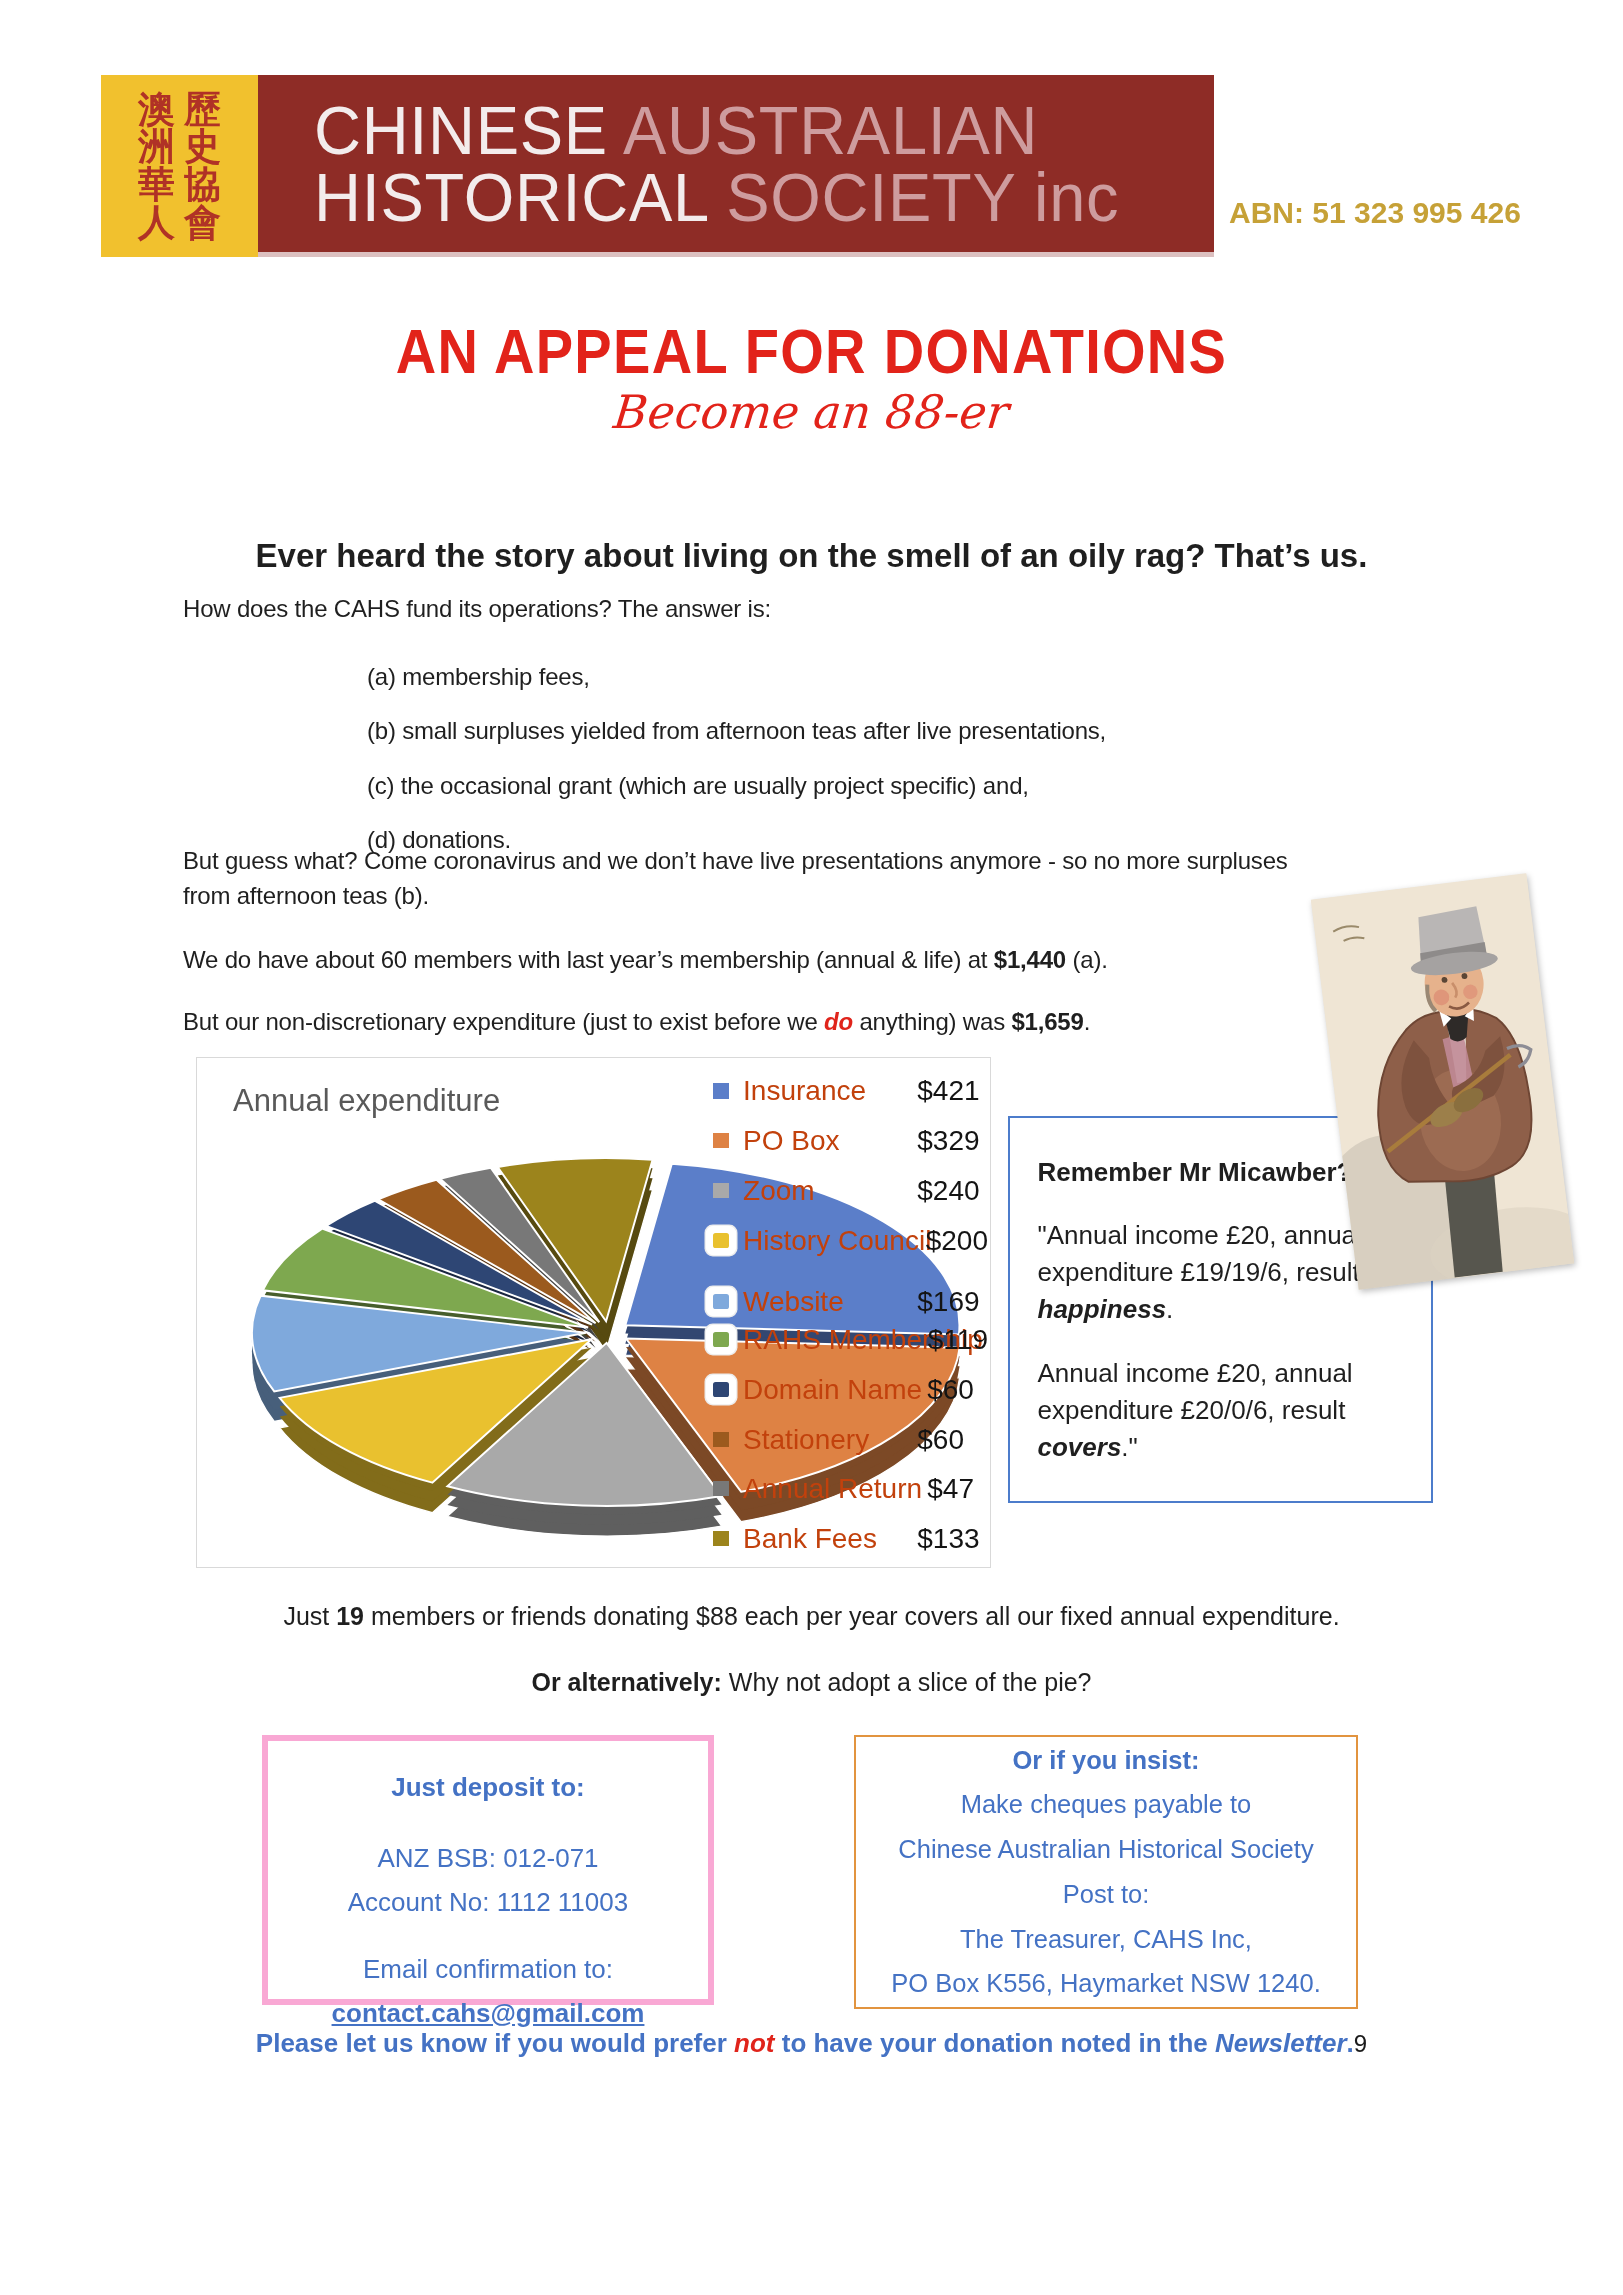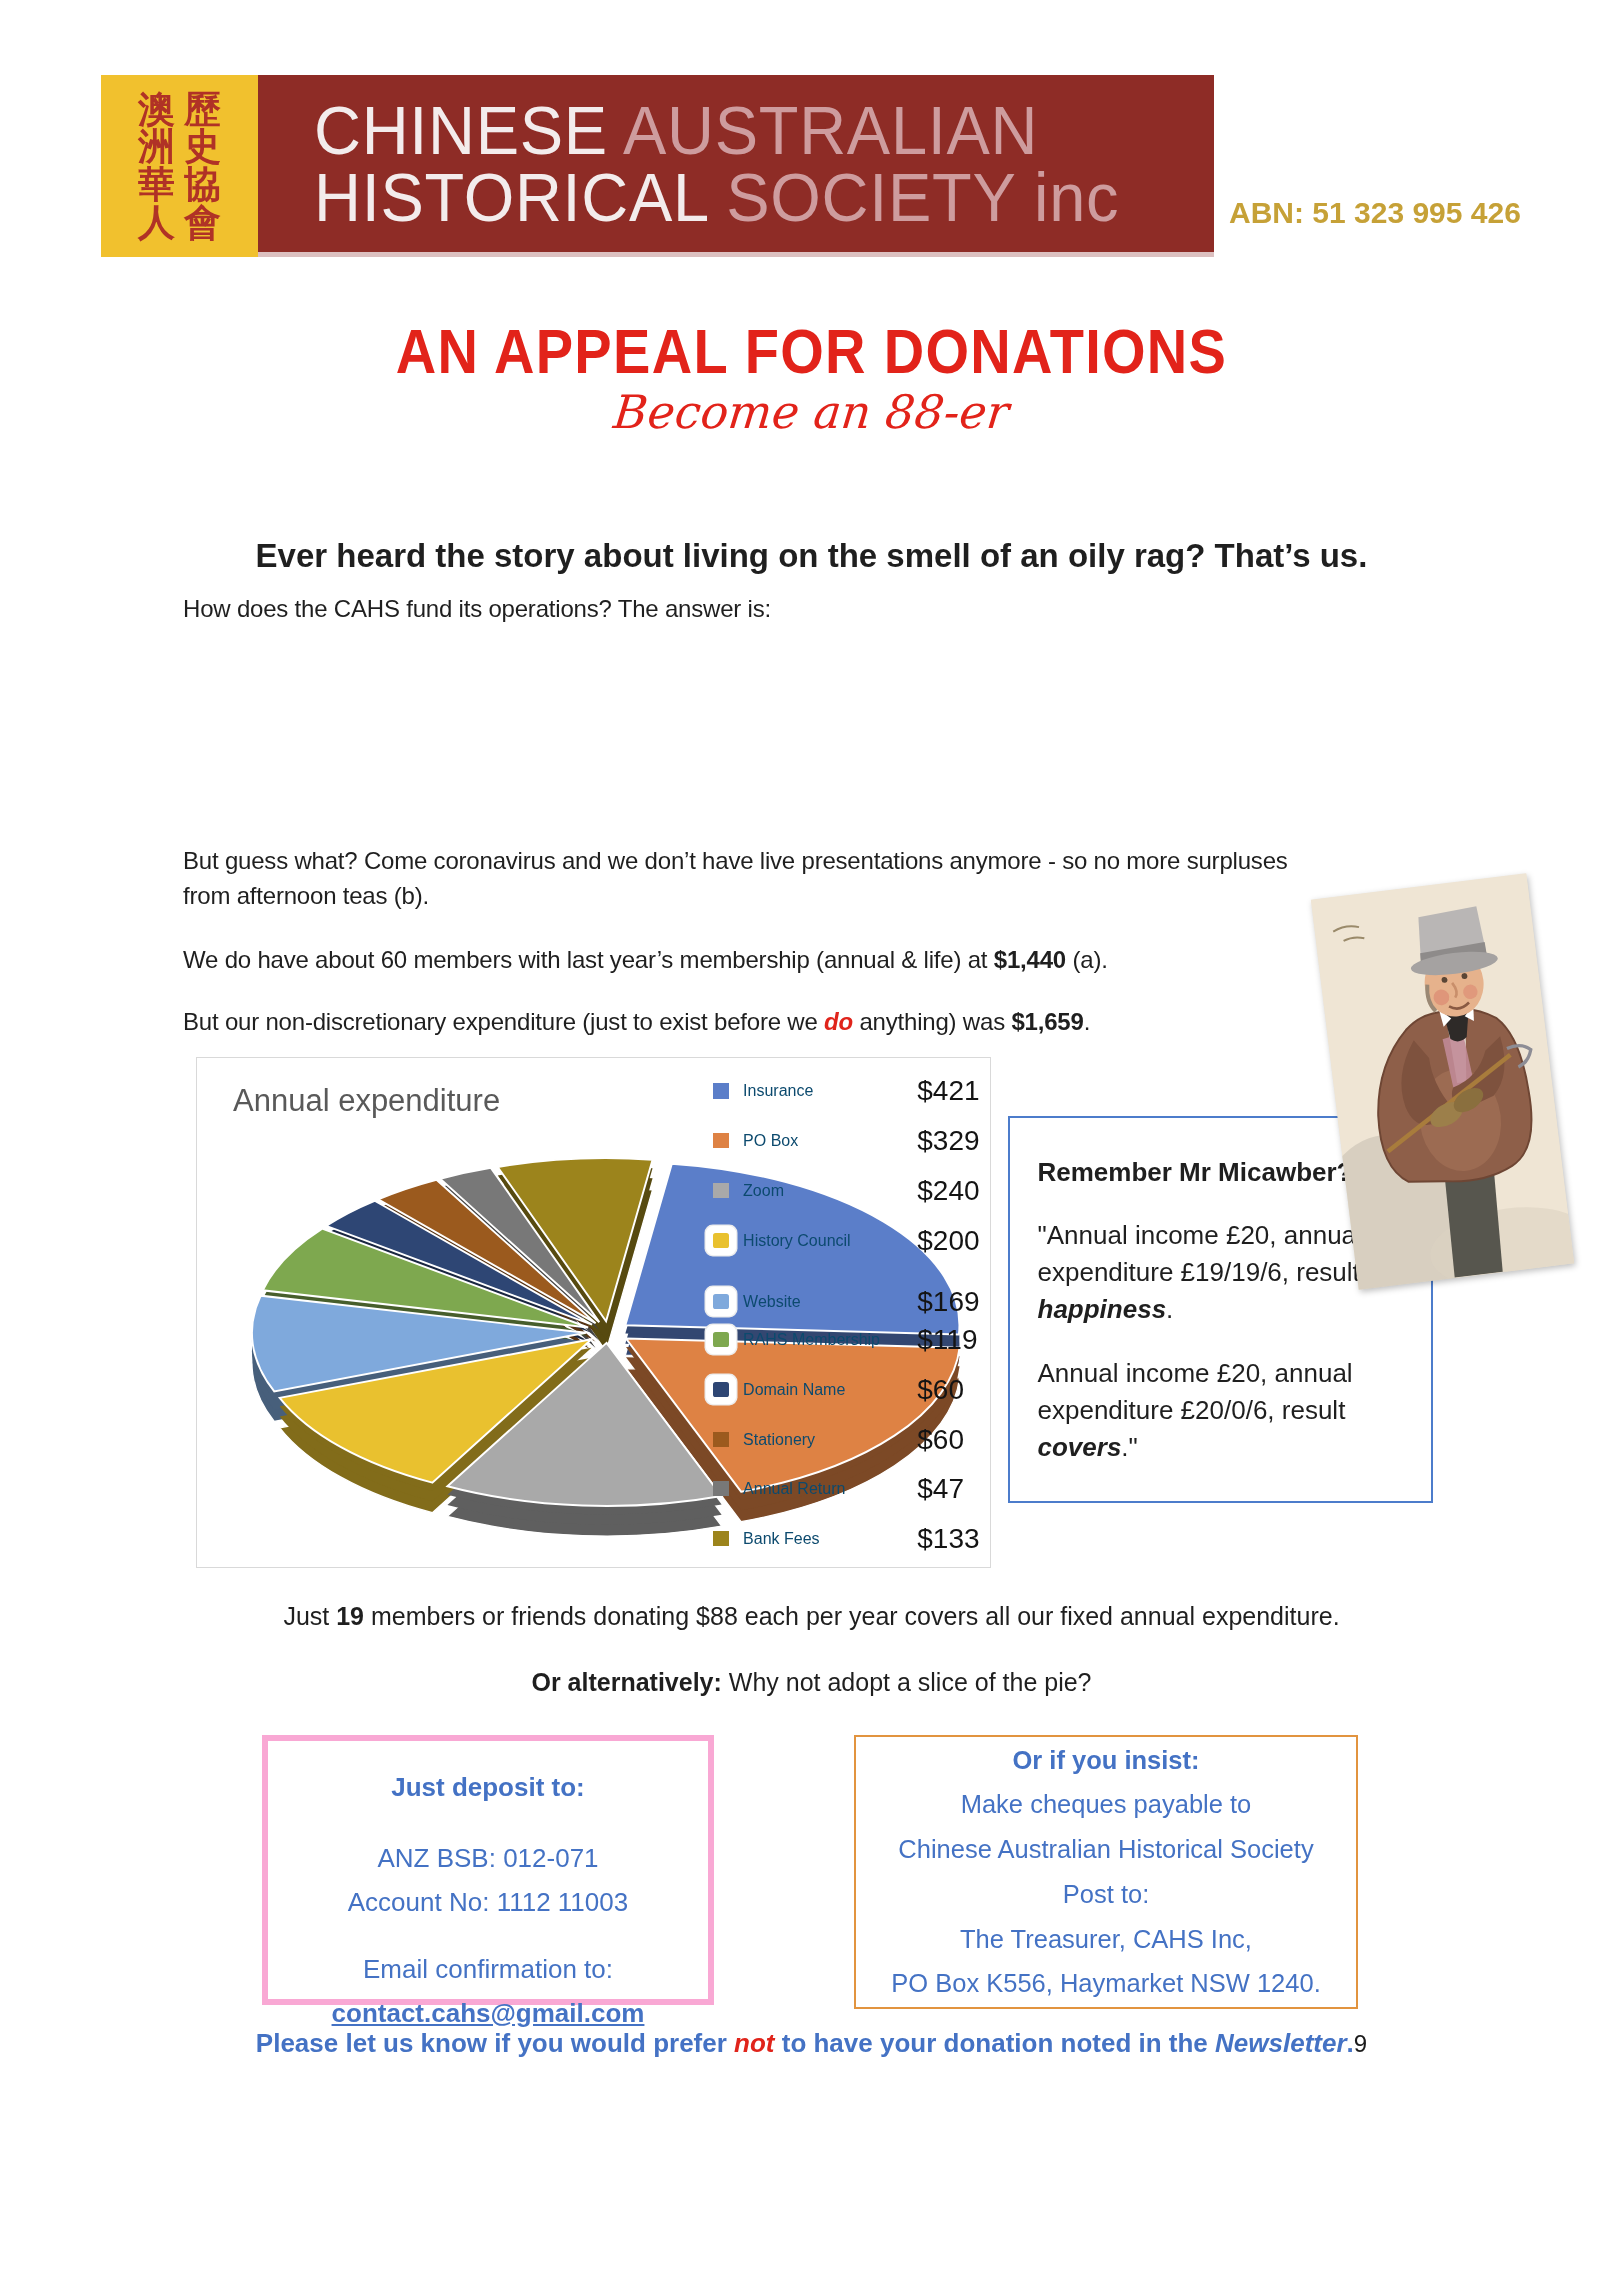--- a/index.html
+++ b/index.html
@@ -39,21 +39,21 @@
 
   
   .chart-box{left:196px;top:1057px;width:795px;height:511px;background:#ffffff;
              border:1.3px solid #D9D9D9;box-sizing:border-box;}
   .chart-title{position:absolute;left:36px;top:25px;font-size:31px;color:#595959;z-index:3;}
   #pie-svg{position:absolute;left:0;top:0;width:100%;height:100%;z-index:1;}
   .legend{position:absolute;left:0;top:0;width:100%;height:100%;z-index:2;}
   .legend-item{position:absolute;left:516px;display:flex;align-items:center;height:33px;width:275px;}
   .legend-marker{width:15.7px;height:15.7px;flex:0 0 15.7px;margin-right:14.4px;}
   .legend-item.boxed .legend-marker{box-shadow:0 0 0 7.2px #ffffff,0 0 0 8.5px #ececec;border-radius:2.6px;}
-  .legend-label{font-size:16px;color:#0c4a6e;min-width:169px;padding-right:5.2px;white-space:nowrap;}
+  .legend-label{font-size:28px;color:#c2410c;min-width:169px;padding-right:5.2px;white-space:nowrap;}
   .legend-value{font-size:28px;color:#141414;white-space:nowrap;}
 
   
   .micawber-box{left:1008px;top:1116px;width:425px;height:387px;border:2.6px solid #4C7CCB;
                 box-sizing:border-box;background:#ffffff;padding:39px 27.5px 0 27.5px;}
   .micawber-box .heading{font-weight:bold;font-size:26px;margin-bottom:29px;}
   .micawber-box p{font-size:26px;line-height:1.42;margin:0 0 27.5px 0;}
   .em-bi{font-weight:bold;font-style:italic;}
 
   
@@ -107,20 +107,26 @@
       <div class="banner-line"><span class="banner-white">HISTORICAL</span> <span class="banner-pink">SOCIETY inc</span></div>
     </div>
   </div>
   <div class="abs abn">ABN: 51 323 995 426</div>
 
   <div class="abs main-title">AN APPEAL FOR DONATIONS</div>
   <div class="abs sub-title">Become an 88-er</div>
 
   <div class="abs tagline">Ever heard the story about living on the smell of an oily rag? That’s us.</div>
   <div class="abs body-text question">How does the CAHS fund its operations? The answer is:</div>
+  <div class="abs body-text fund-list" id="funding-list">
+      <div class="fund-item">(a) membership fees,</div>
+      <div class="fund-item">(b) small surpluses yielded from afternoon teas after live presentations,</div>
+      <div class="fund-item">(c) the occasional grant (which are usually project specific) and,</div>
+      <div class="fund-item">(d) donations.</div>
+    </div>
   <div class="abs body-text para1">But guess what? Come coronavirus and we don’t have live presentations anymore - so no more surpluses from afternoon teas (b).</div>
   <div class="abs body-text para2"><span>We do have about 60 members with last year’s membership (annual &amp; life) at </span><span class="b">$1,440</span><span> (a).</span></div>
   <div class="abs body-text para3"><span>But our non-discretionary expenditure (just to exist before we </span><span class="do-red">do</span><span> anything) was </span><span class="b">$1,659</span><span>.</span></div>
 
   <div class="abs chart-box">
     <svg id="pie-svg" viewBox="0 0 1215 780">
         <path d="M 656.2808203027763 455.4671669606036 L 727.5374479943298 207.90014977521102 A 512 250 0 0 1 1167.4614819845724 469.604837032351 Z" fill="#334771" stroke="#ffffff" stroke-width="2"></path>
         <path d="M 657.3138517437126 475.8863811207382 L 1168.4945134255088 490.02405119248556 A 512 250 0 0 1 833.6366528387622 710.5939240425664 Z" fill="#7c4926" stroke="#ffffff" stroke-width="2"></path>
         <path d="M 627.5377289113694 482.55797083906555 L 803.860530006419 717.2655137608938 A 512 250 0 0 1 383.6256377835963 702.3663821363139 Z" fill="#5f5f5f" stroke="#ffffff" stroke-width="2"></path>
         <path d="M 604.4580327620727 476.95762210678527 L 360.54594163429954 696.7660334040336 A 512 250 0 0 1 126.6415861501844 566.7740923453117 Z" fill="#826c1a" stroke="#ffffff" stroke-width="2"></path>

